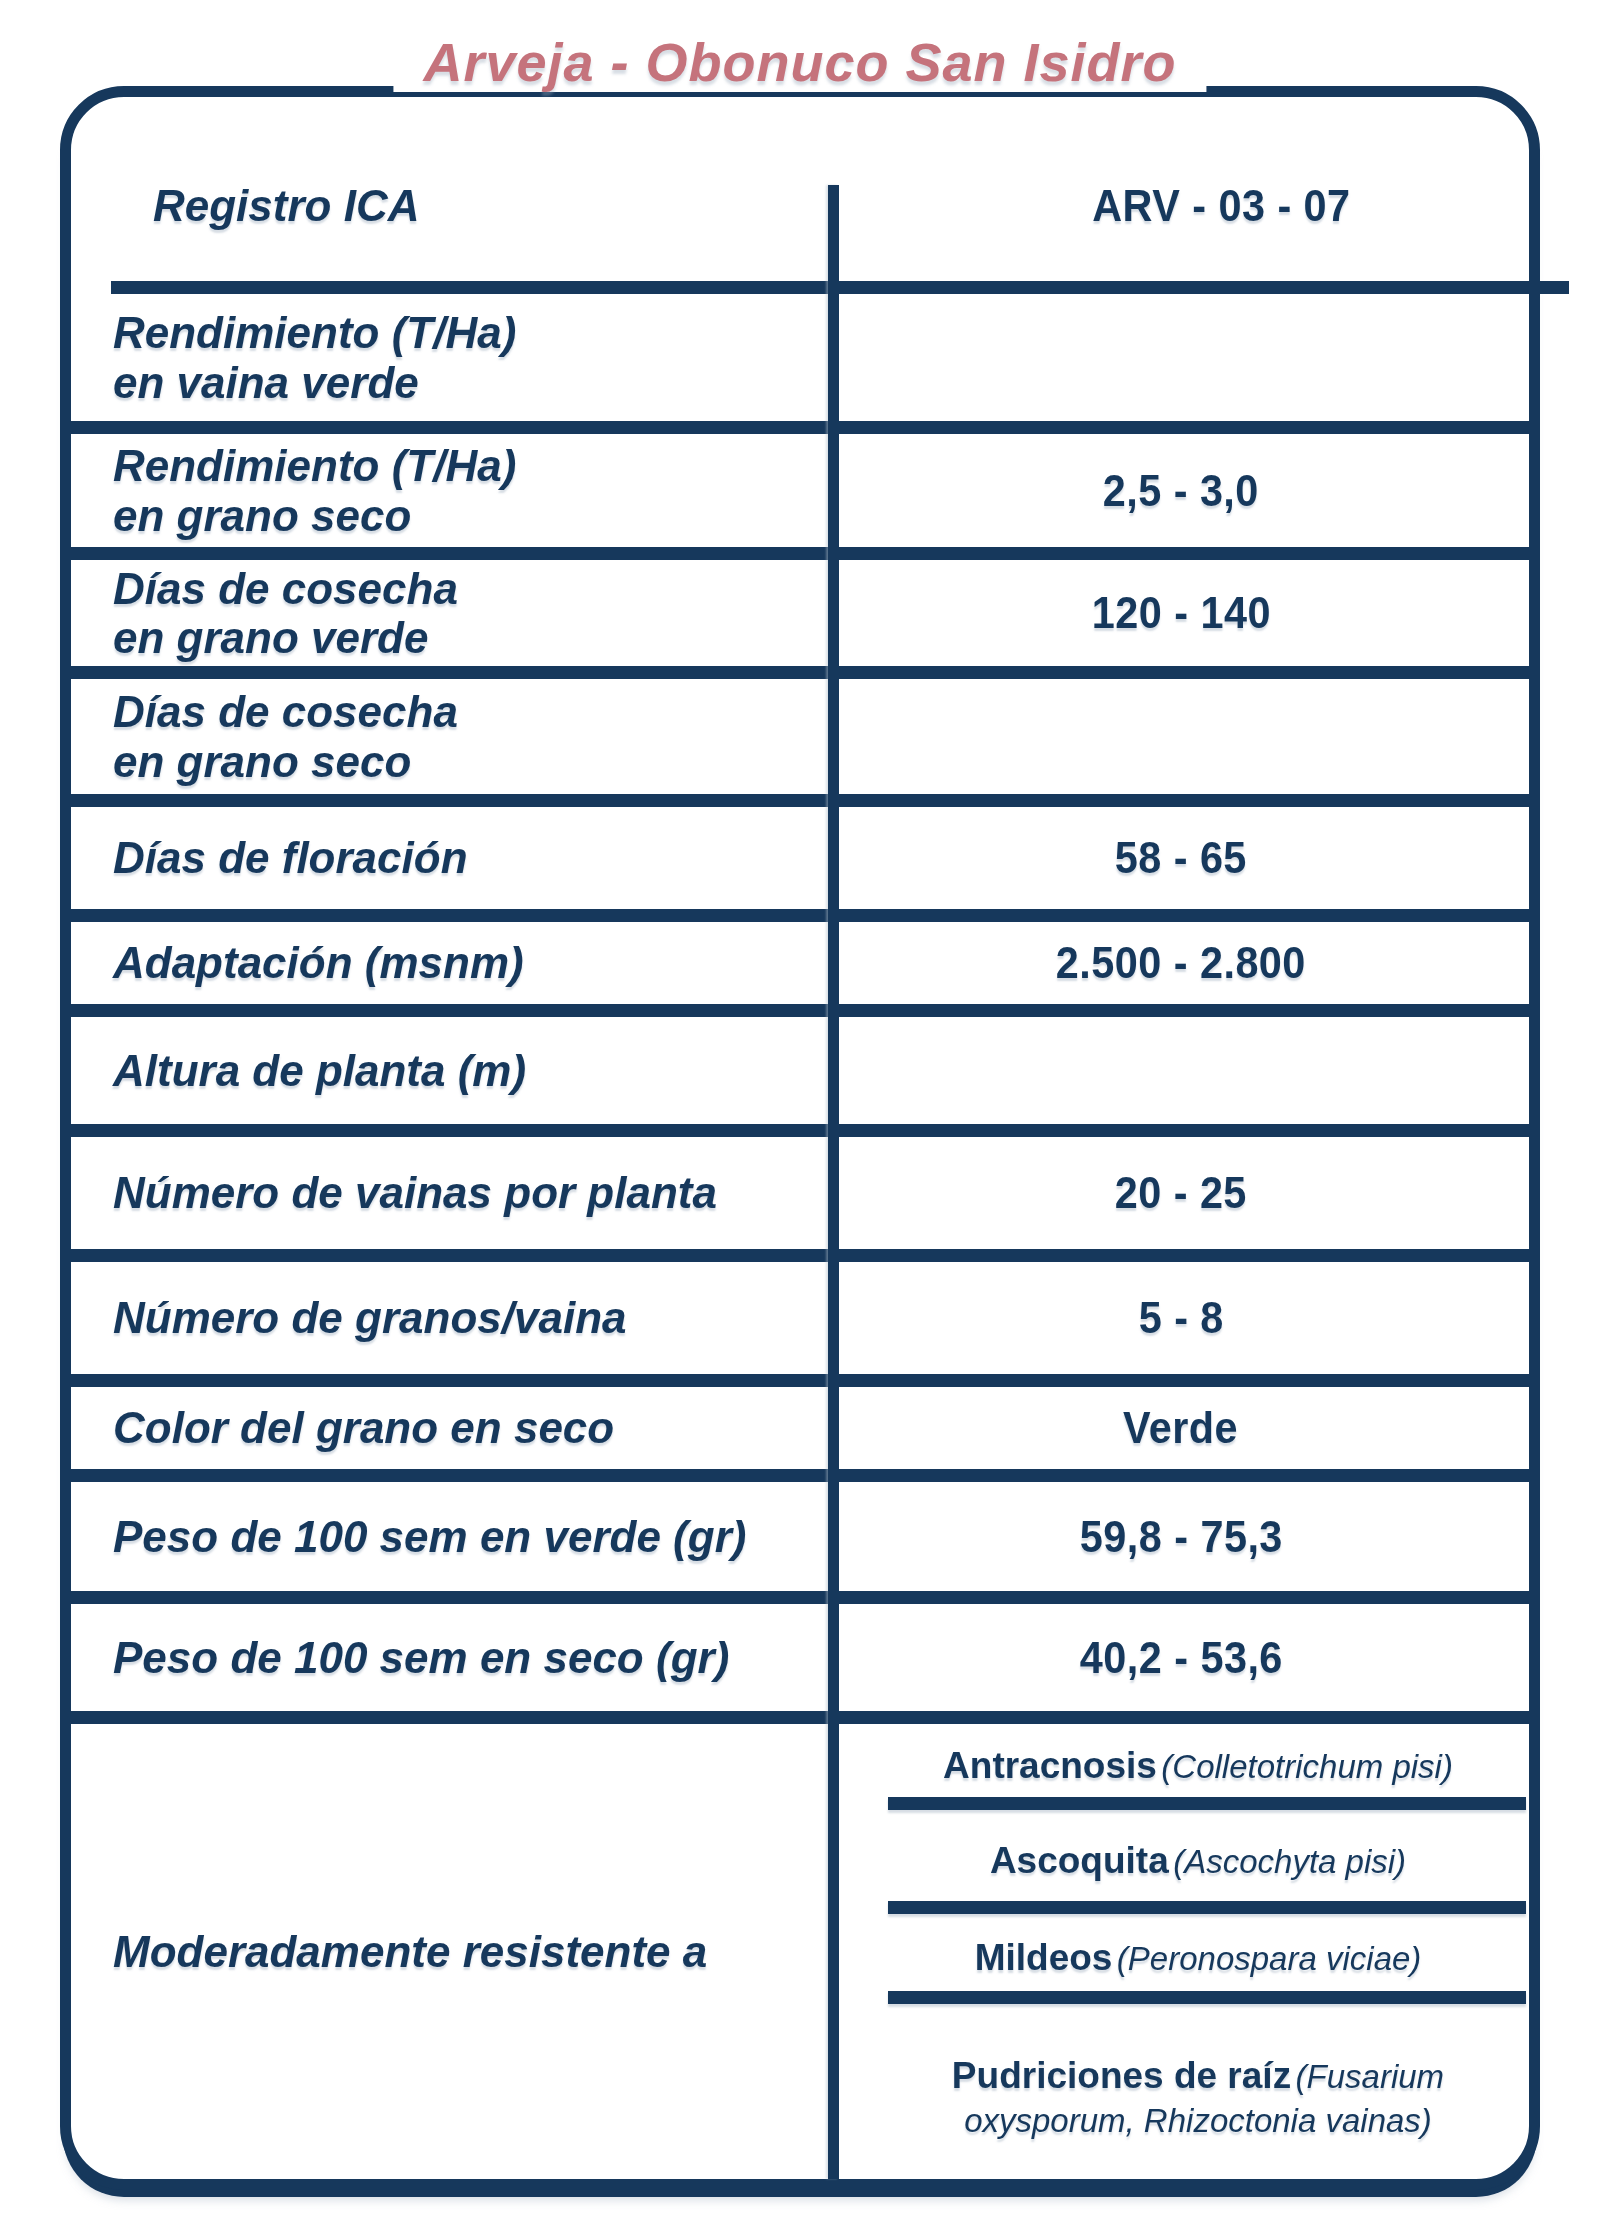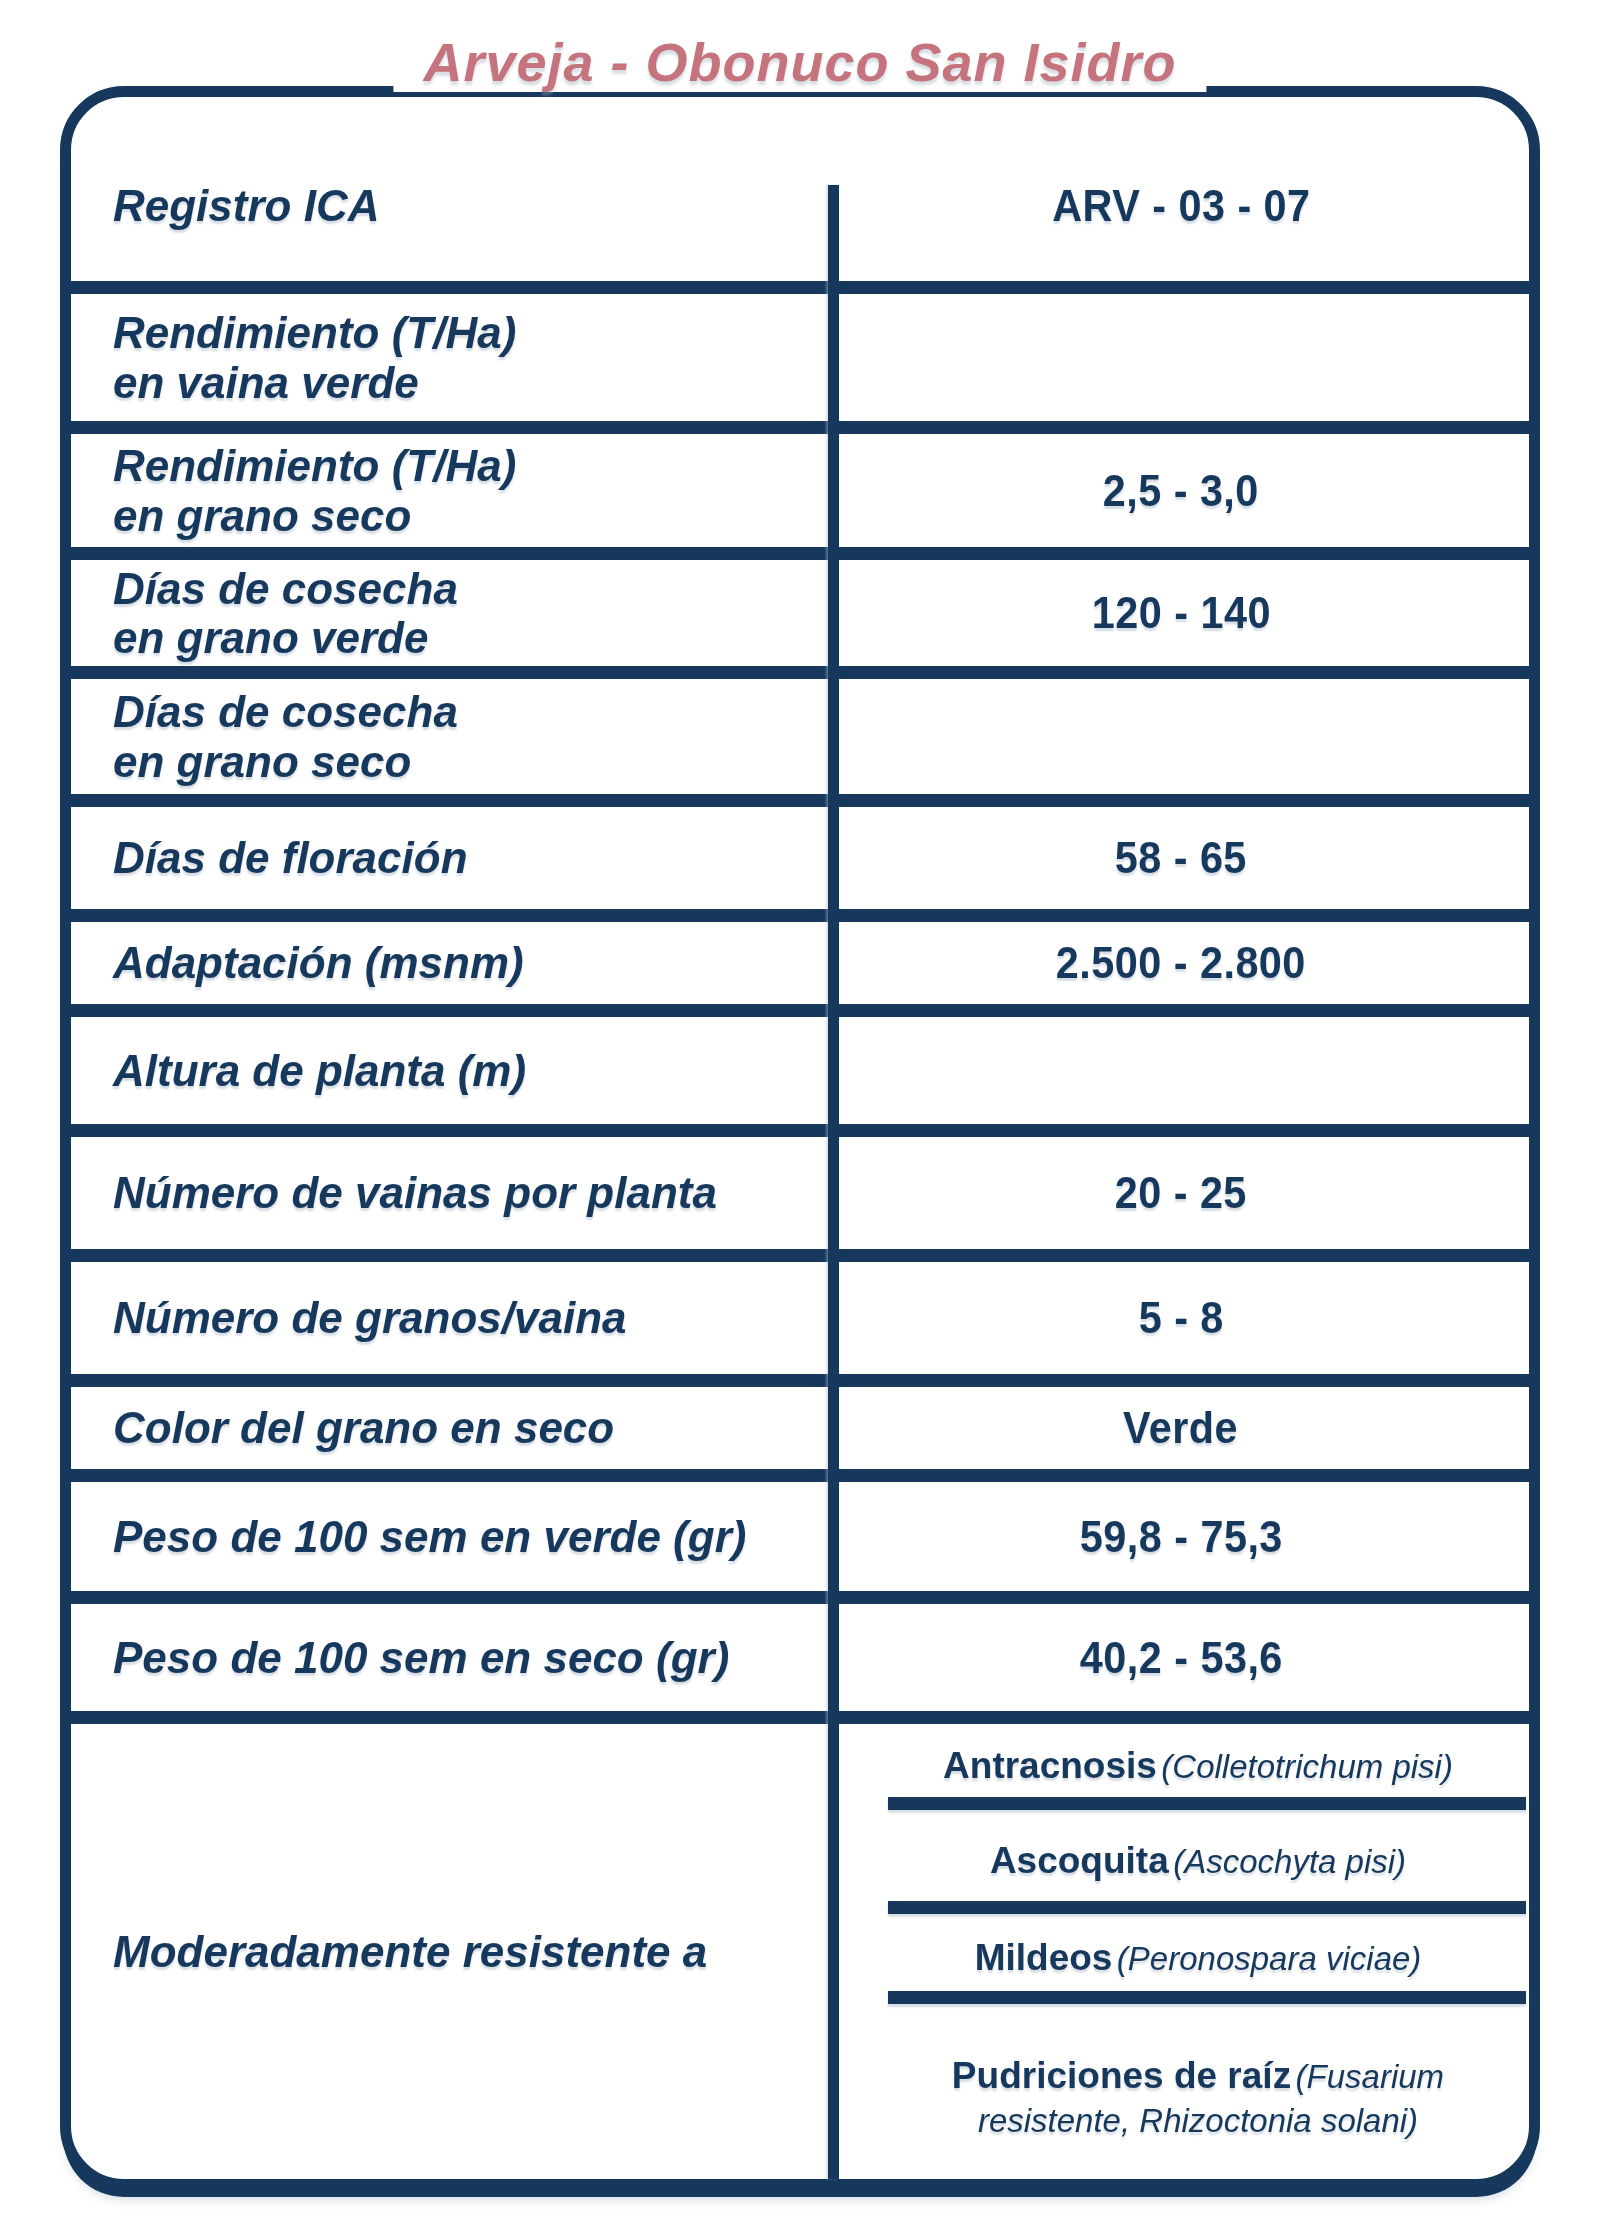--- a/index.html
+++ b/index.html
@@ -80,21 +80,21 @@
     text-shadow:0 3px 2px var(--shadow);
   }
   .cell-value{
     flex:1;
     display:flex;align-items:center;justify-content:center;
     font-weight:bold;
     font-size:45px;
     text-shadow:0 3px 2px var(--shadow);
   }
   .cell-value .val{display:inline-block;transform:scaleX(.92);letter-spacing:.5px;}
-  .row.first{padding-top:34px;}
+  .row.first{padding-top:34px;margin-left:40px;}
 
   
   .res-col{
     flex:1;
     display:flex;flex-direction:column;
   }
   .res-item{
     display:flex;align-items:center;justify-content:center;
     text-align:center;
     padding:12px 6px 0 40px;
@@ -234,21 +234,21 @@
             <span class="txt">
               <span class="res-name">Mildeos</span>
               <span class="res-latin">(Peronospara viciae)</span>
             </span>
           </div>
           <div class="res-sep"></div>
 
           <div class="res-item r4">
             <span class="txt">
               <span class="res-name">Pudriciones de raíz</span>
-              <span class="res-latin">(Fusarium resistente, Rhizoctonia solani)</span>
+              <span class="res-latin">(Fusarium oxysporum, Rhizoctonia vainas)</span>
             </span>
           </div>
 
         </div>
       </div>
 
     </div>
   </div>
 </div>
 

